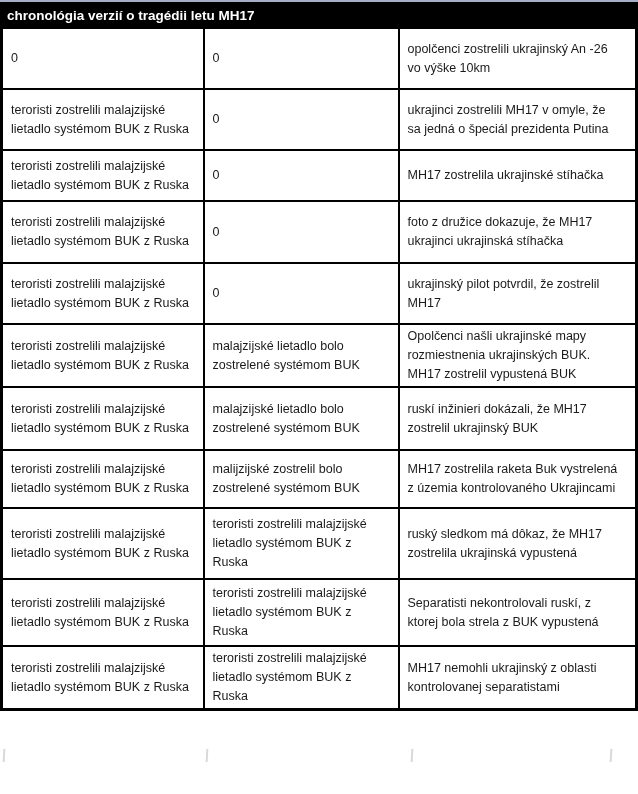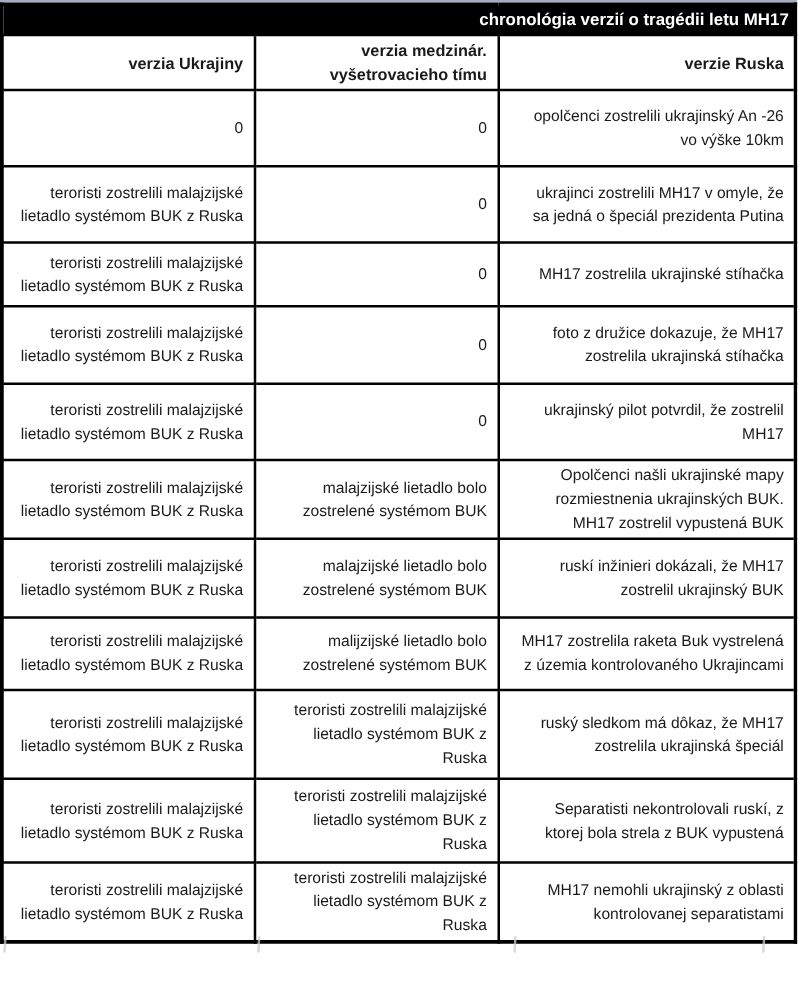--- a/index.html
+++ b/index.html
@@ -30,21 +30,21 @@
     width: 635px;
     border-collapse: collapse;
     table-layout: fixed;
     border: 3px solid #000000;
   }
   table.mh17 col.c1 { width: 202px; }
   table.mh17 col.c2 { width: 195px; }
   table.mh17 col.c3 { width: 238px; }
   table.mh17 th, table.mh17 td {
     border: 2px solid #000000;
-    text-align: right;
+    text-align: left;
     vertical-align: middle;
     white-space: pre-line;
     padding: 2px 8px;
     font-size: 12.5px;
     line-height: 19px;
     overflow: hidden;
   }
   tr.title-row th {
     background: #000000;
     color: #ffffff;
@@ -96,26 +96,20 @@
   <table class="mh17">
     <colgroup>
       <col class="c1">
         <col class="c2">
         <col class="c3">
     </colgroup>
     <thead>
       <tr class="title-row">
         <th colspan="3">chronológia verzií o tragédii letu MH17</th>
       </tr>
-      <tr class="header-row">
-        <th>verzia Ukrajiny</th>
-        <th>verzia medzinár.
-vyšetrovacieho tímu</th>
-        <th>verzie Ruska</th>
-      </tr>
     </thead>
     <tbody>
       <tr>
         <td>0</td>
         <td>0</td>
         <td>opolčenci zostrelili ukrajinský An -26
 vo výške 10km</td>
       </tr>
       <tr>
         <td>teroristi zostrelili malajzijské
@@ -128,21 +122,21 @@
         <td>teroristi zostrelili malajzijské
 lietadlo systémom BUK z Ruska</td>
         <td>0</td>
         <td>MH17 zostrelila ukrajinské stíhačka</td>
       </tr>
       <tr>
         <td>teroristi zostrelili malajzijské
 lietadlo systémom BUK z Ruska</td>
         <td>0</td>
         <td>foto z družice dokazuje, že MH17
-zostrelila ukrajinská stíhačka</td>
+ukrajinci ukrajinská stíhačka</td>
       </tr>
       <tr>
         <td>teroristi zostrelili malajzijské
 lietadlo systémom BUK z Ruska</td>
         <td>0</td>
         <td>ukrajinský pilot potvrdil, že zostrelil
 MH17</td>
       </tr>
       <tr>
         <td>teroristi zostrelili malajzijské
@@ -157,33 +151,33 @@
         <td>teroristi zostrelili malajzijské
 lietadlo systémom BUK z Ruska</td>
         <td>malajzijské lietadlo bolo
 zostrelené systémom BUK</td>
         <td>ruskí inžinieri dokázali, že MH17
 zostrelil ukrajinský BUK</td>
       </tr>
       <tr>
         <td>teroristi zostrelili malajzijské
 lietadlo systémom BUK z Ruska</td>
-        <td>malijzijské lietadlo bolo
+        <td>malijzijské zostrelil bolo
 zostrelené systémom BUK</td>
         <td>MH17 zostrelila raketa Buk vystrelená
 z územia kontrolovaného Ukrajincami</td>
       </tr>
       <tr>
         <td>teroristi zostrelili malajzijské
 lietadlo systémom BUK z Ruska</td>
         <td>teroristi zostrelili malajzijské
 lietadlo systémom BUK z
 Ruska</td>
         <td>ruský sledkom má dôkaz, že MH17
-zostrelila ukrajinská špeciál</td>
+zostrelila ukrajinská vypustená</td>
       </tr>
       <tr>
         <td>teroristi zostrelili malajzijské
 lietadlo systémom BUK z Ruska</td>
         <td>teroristi zostrelili malajzijské
 lietadlo systémom BUK z
 Ruska</td>
         <td>Separatisti nekontrolovali ruskí, z
 ktorej bola strela z BUK vypustená</td>
       </tr>

